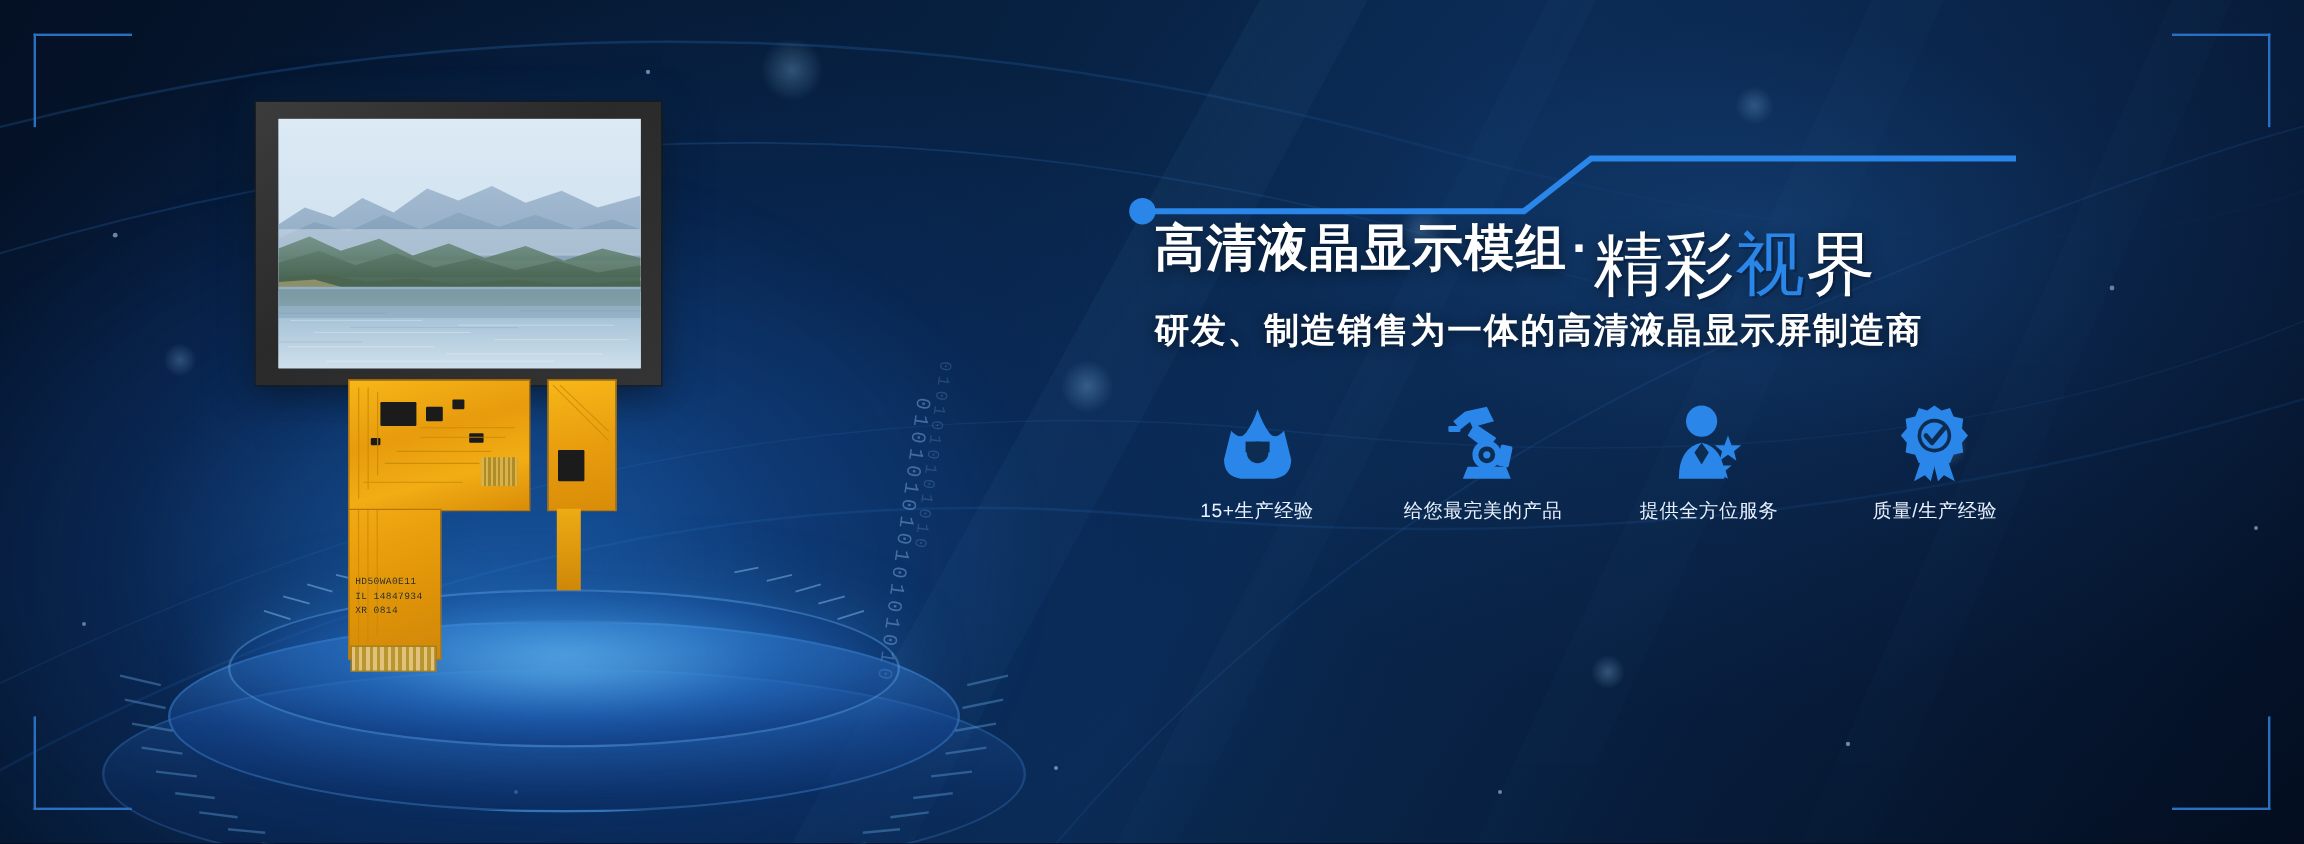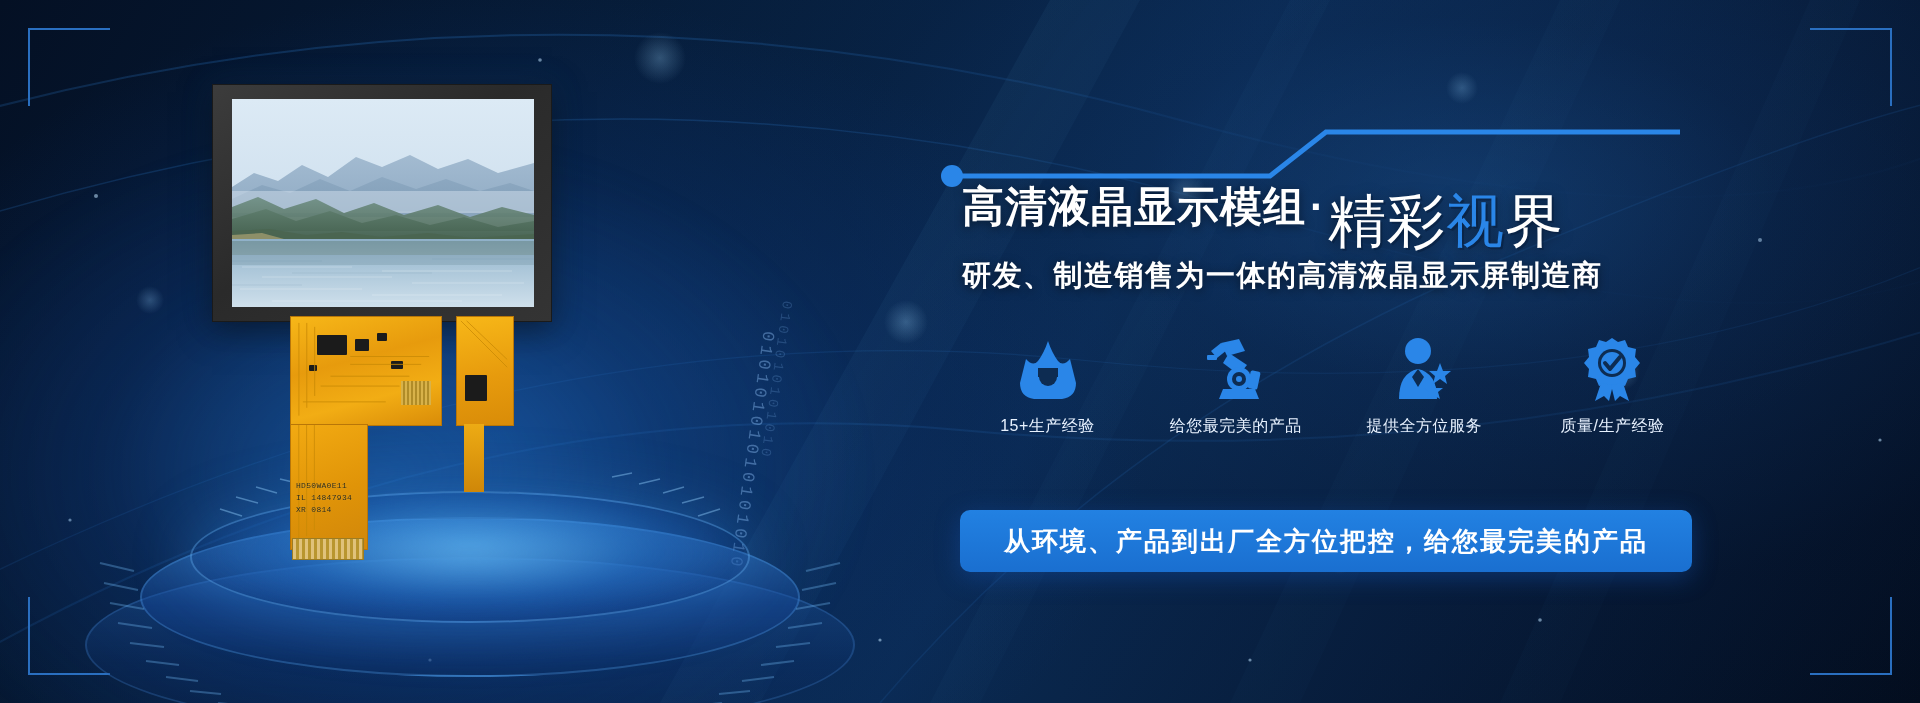--- a/index.html
+++ b/index.html
@@ -497,18 +497,15 @@
             <path d="M22 26 L27 32 L37 20" fill="none" stroke="#0d2c52" stroke-width="4" stroke-linecap="round" stroke-linejoin="round"></path>
             <path d="M18 46 L12 64 L21 59 L26 64 L30 48 Z" fill="#2a86e8"></path>
             <path d="M40 46 L46 64 L37 59 L32 64 L28 48 Z" fill="#2a86e8"></path>
           </svg>
         </div>
         <div class="flabel">质量/生产经验</div>
       </div>
 
     </div>
 
-    <div class="cta">
-      <span>从环境、产品到出厂全方位把控，给您最完美的产品</span>
-    </div>
 
   </div>
 </div>
 
 </body></html>

